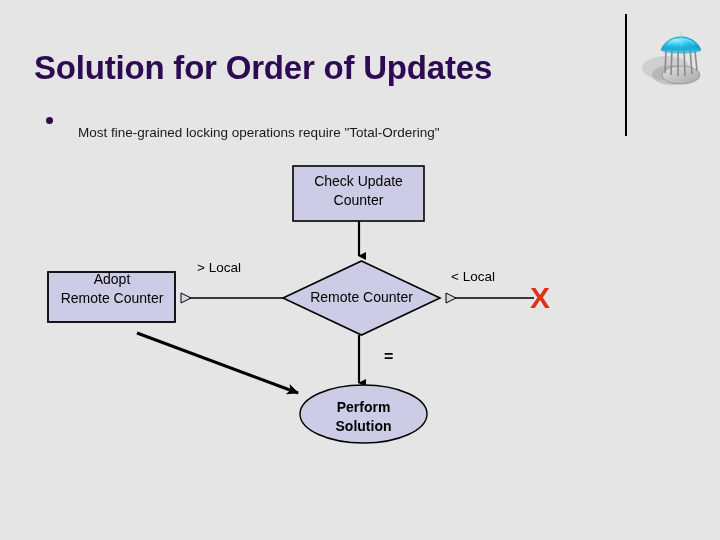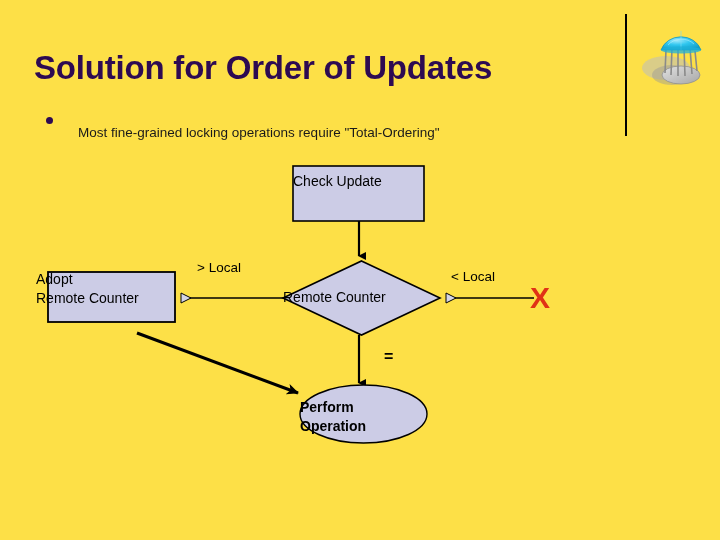--- a/index.html
+++ b/index.html
@@ -14,21 +14,21 @@
     overflow: hidden;
     font-family: "Liberation Sans", sans-serif;
     background: #ffffff;
   }
 
   #slide {
     position: absolute;
     left: 0; top: 0;
     width: 720px;
     height: 540px;
-    background: #fde047;
+    background: #e5e5e5;
   }
 
   
   #slide-title {
     position: absolute;
     left: 34px;
     top: 48px;
     width: 580px;
     color: #2d0a52;
     font-family: "Liberation Sans", sans-serif;
@@ -93,20 +93,21 @@
     height: 540px;
   }
   #diagram-svg {
     position: absolute;
     left: 0;
     top: 0;
   }
 
   .node-label {
     position: absolute;
+    text-align: center;
     font-size: 14px;
     color: #000000;
     line-height: 19px;
     white-space: nowrap;
     pointer-events: none;
   }
 
   #label-check-update {
     left: 293px;
     top: 172px;
@@ -237,34 +238,35 @@
 
       <line x1="359" y1="335" x2="359" y2="383" stroke="#000000" stroke-width="2.2" marker-end="url(#arrowDown)"></line>
 
       <ellipse cx="363.5" cy="414" rx="63.5" ry="29" fill="#ccccE6" stroke="#000000" stroke-width="1.4"></ellipse>
 
       <line x1="137" y1="333" x2="298" y2="393" stroke="#000000" stroke-width="3" marker-end="url(#arrowSolid)"></line>
     </svg>
 
     <div id="label-check-update" class="node-label">
       <div>Check Update</div>
+      <div>Counter</div>
     </div>
 
     <div id="label-adopt" class="node-label">
       <div>Adopt</div>
       <div>Remote Counter</div>
     </div>
 
     <div id="label-remote-counter-diamond" class="node-label">
       <div>Remote Counter</div>
     </div>
 
     <div id="label-perform" class="node-label">
       <div>Perform</div>
-      <div>Operation</div>
+      <div>Solution</div>
     </div>
 
     <div id="edge-label-greater" class="edge-label">&gt; Local</div>
 
     <div id="edge-label-less" class="edge-label">&lt; Local</div>
 
     <div id="edge-label-equal" class="edge-label">=</div>
 
     <div id="reject-mark">X</div>
 

